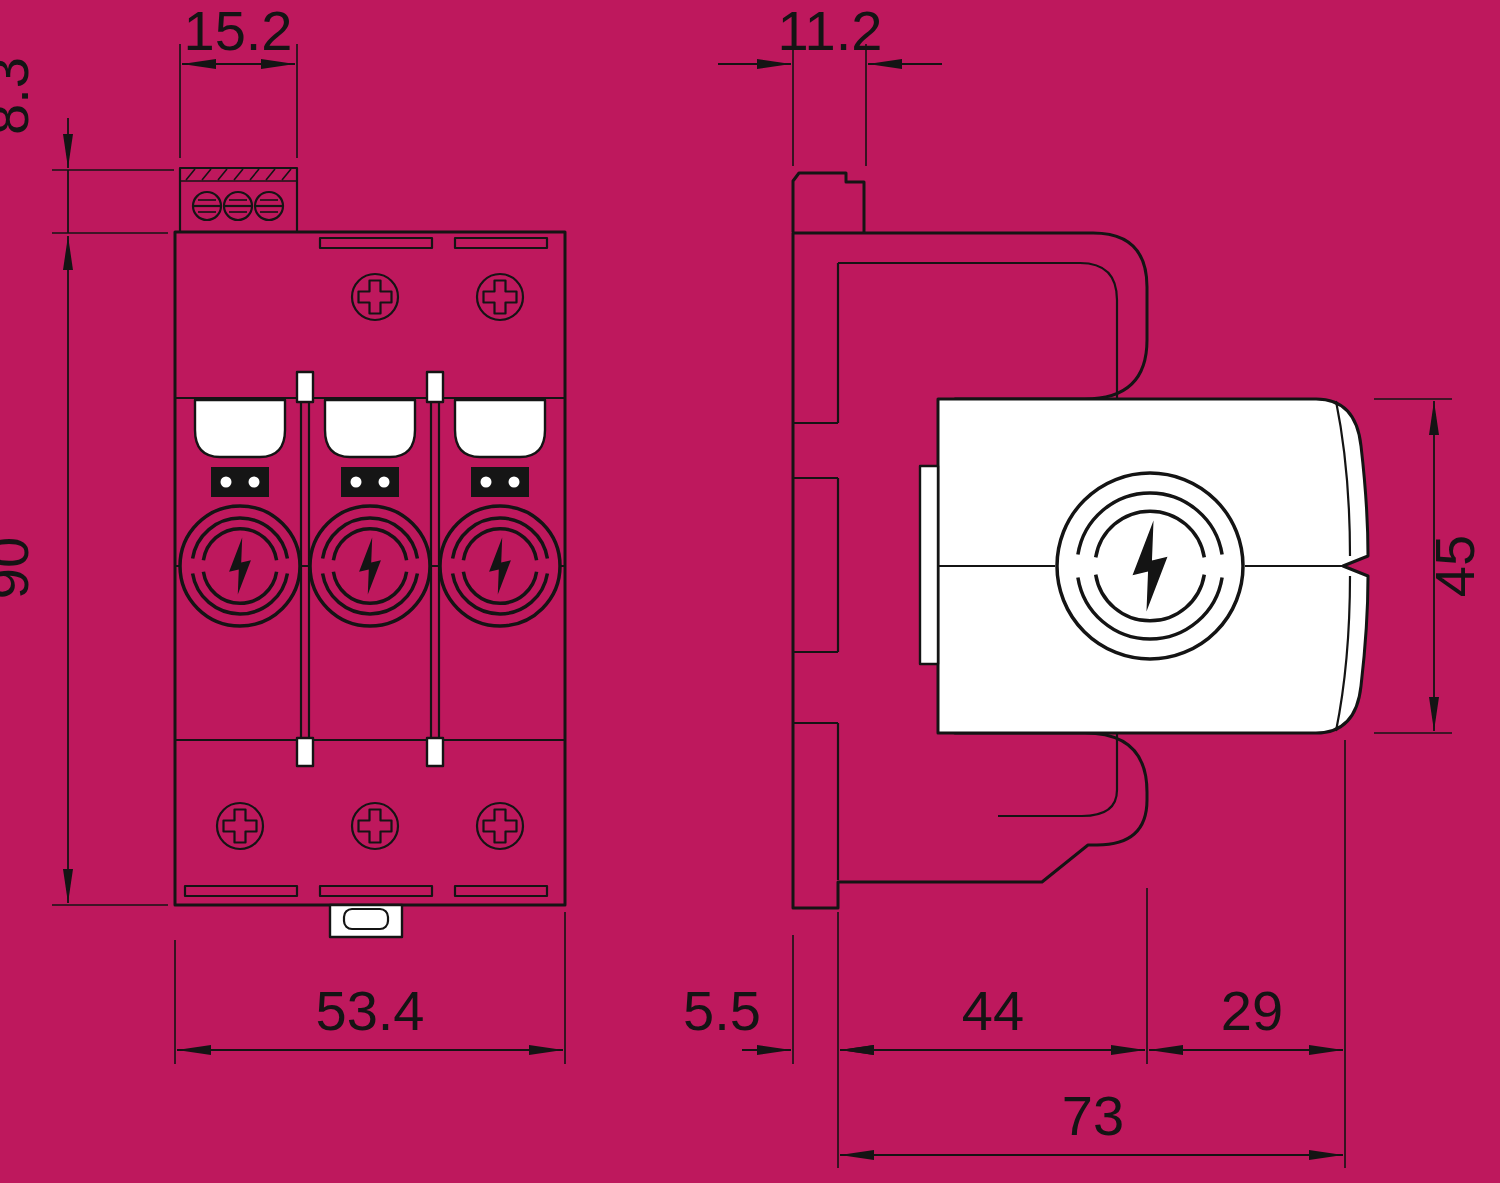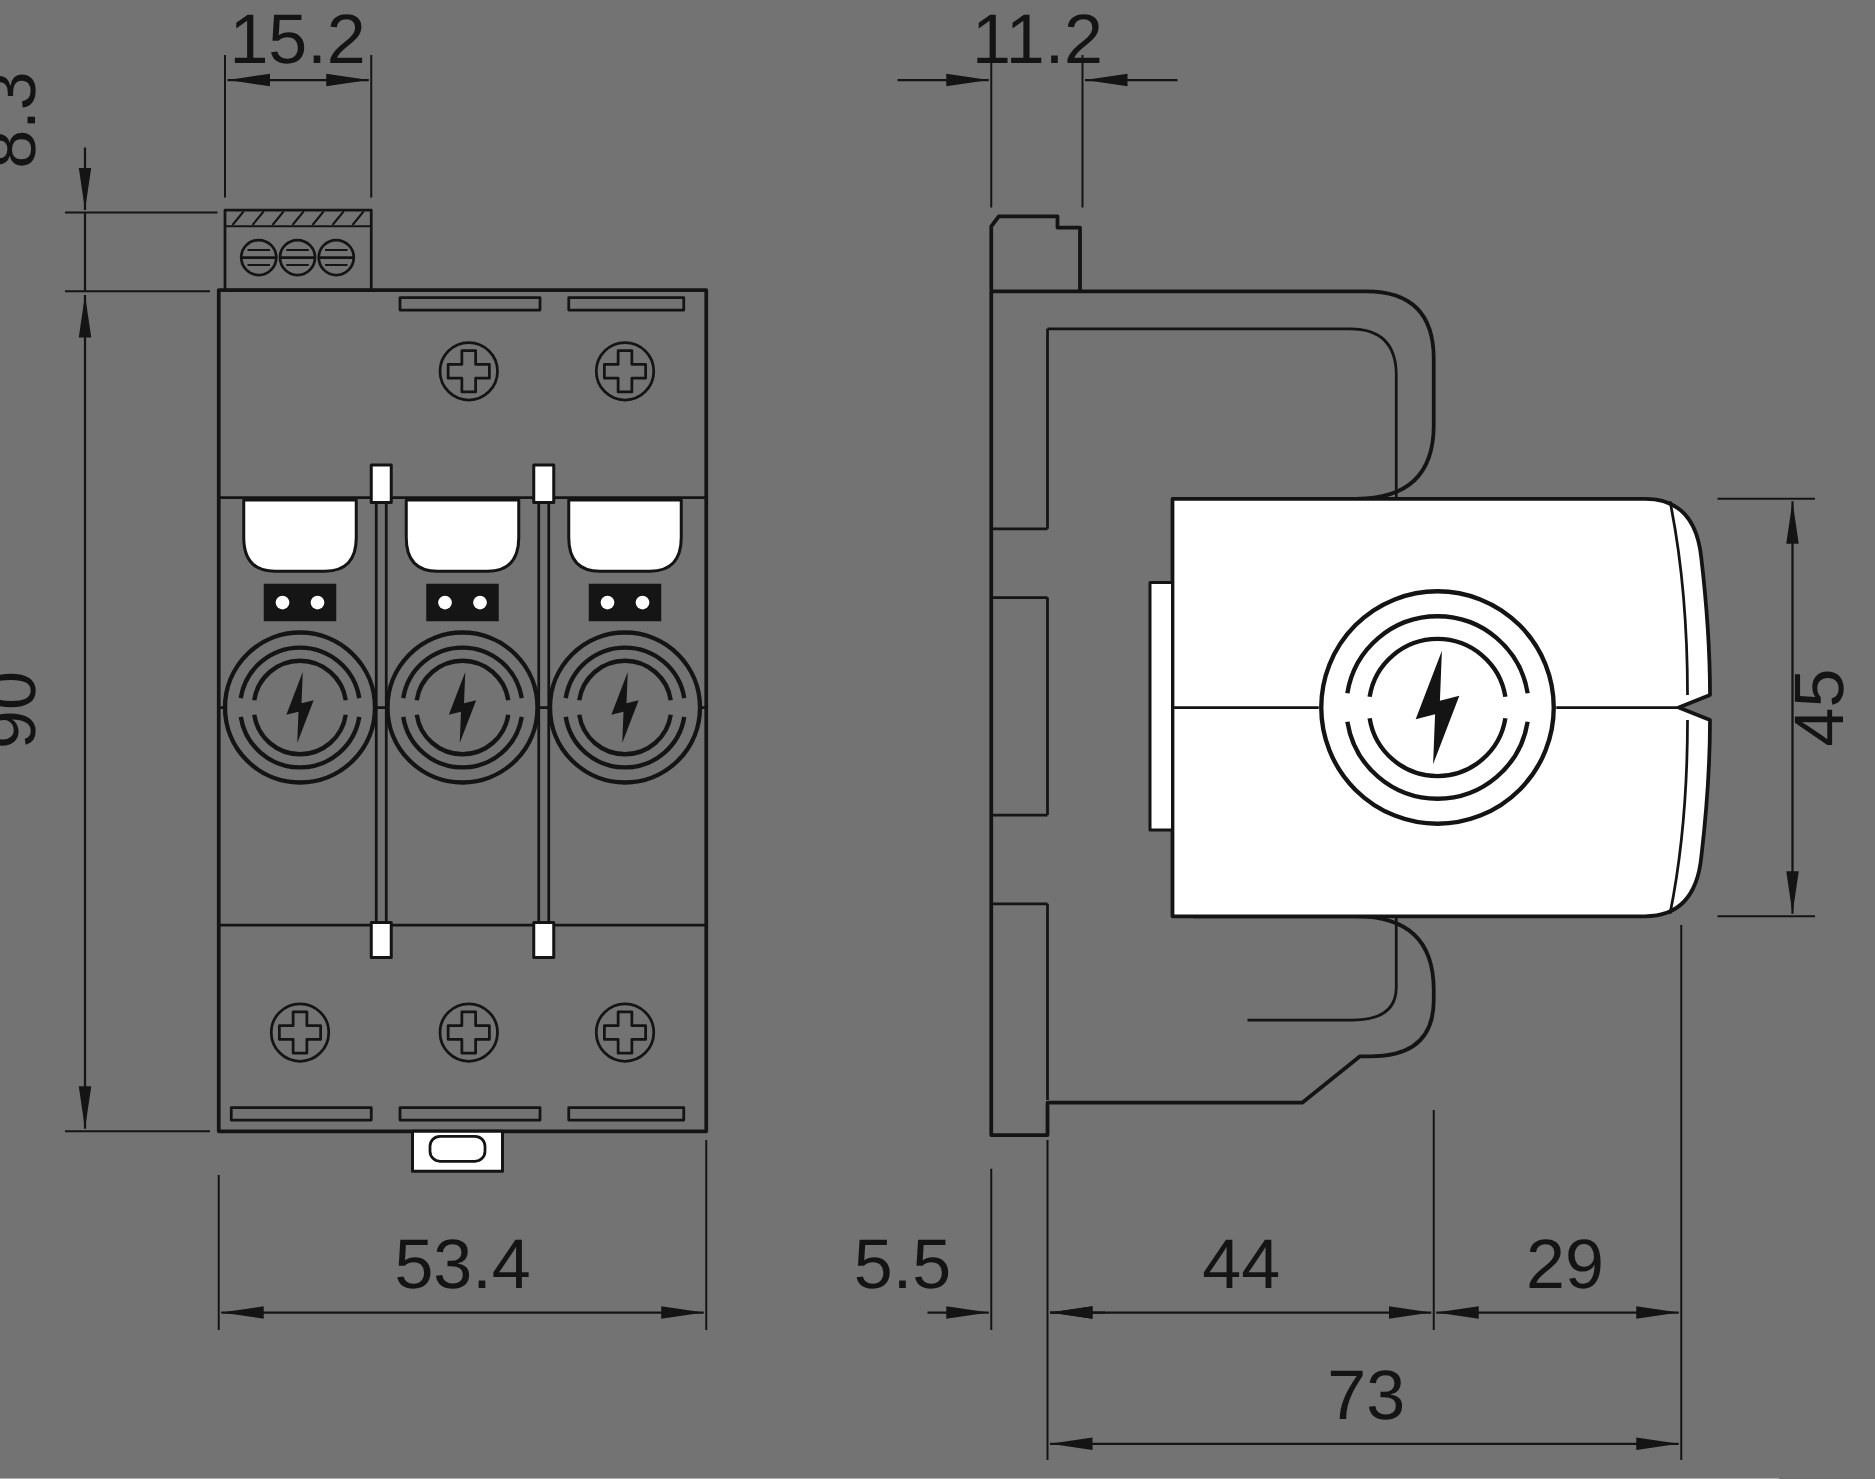--- a/index.html
+++ b/index.html
@@ -1,16 +1,16 @@
 <!DOCTYPE html>
 <html><head>
 <meta charset="utf-8">
 <style>
   html,body{margin:0;padding:0;background:#fff;}
-  .canvas{position:relative;width:1500px;height:1183px;background:#737373;overflow:hidden;}
+  .canvas{position:relative;width:1500px;height:1183px;background:#be185d;overflow:hidden;}
   svg{display:block;}
   .outline{fill:none;stroke:#141414;stroke-width:3;stroke-linejoin:round;}
   .thick{fill:none;stroke:#141414;stroke-width:3.5;}
   .med{fill:none;stroke:#141414;stroke-width:2.2;stroke-linejoin:round;}
   .thin{fill:none;stroke:#141414;stroke-width:1.6;}
   .dimline{fill:none;stroke:#141414;stroke-width:1.8;}
   .whitefill{fill:#ffffff;stroke:#141414;stroke-width:3;stroke-linejoin:round;}
   .whitefill2{fill:#ffffff;stroke:#141414;stroke-width:2.4;stroke-linejoin:round;}
   .dark{fill:#151515;stroke:none;}
   text.dim{font-family:"Liberation Sans","DejaVu Sans",sans-serif;font-size:56px;fill:#141414;}

